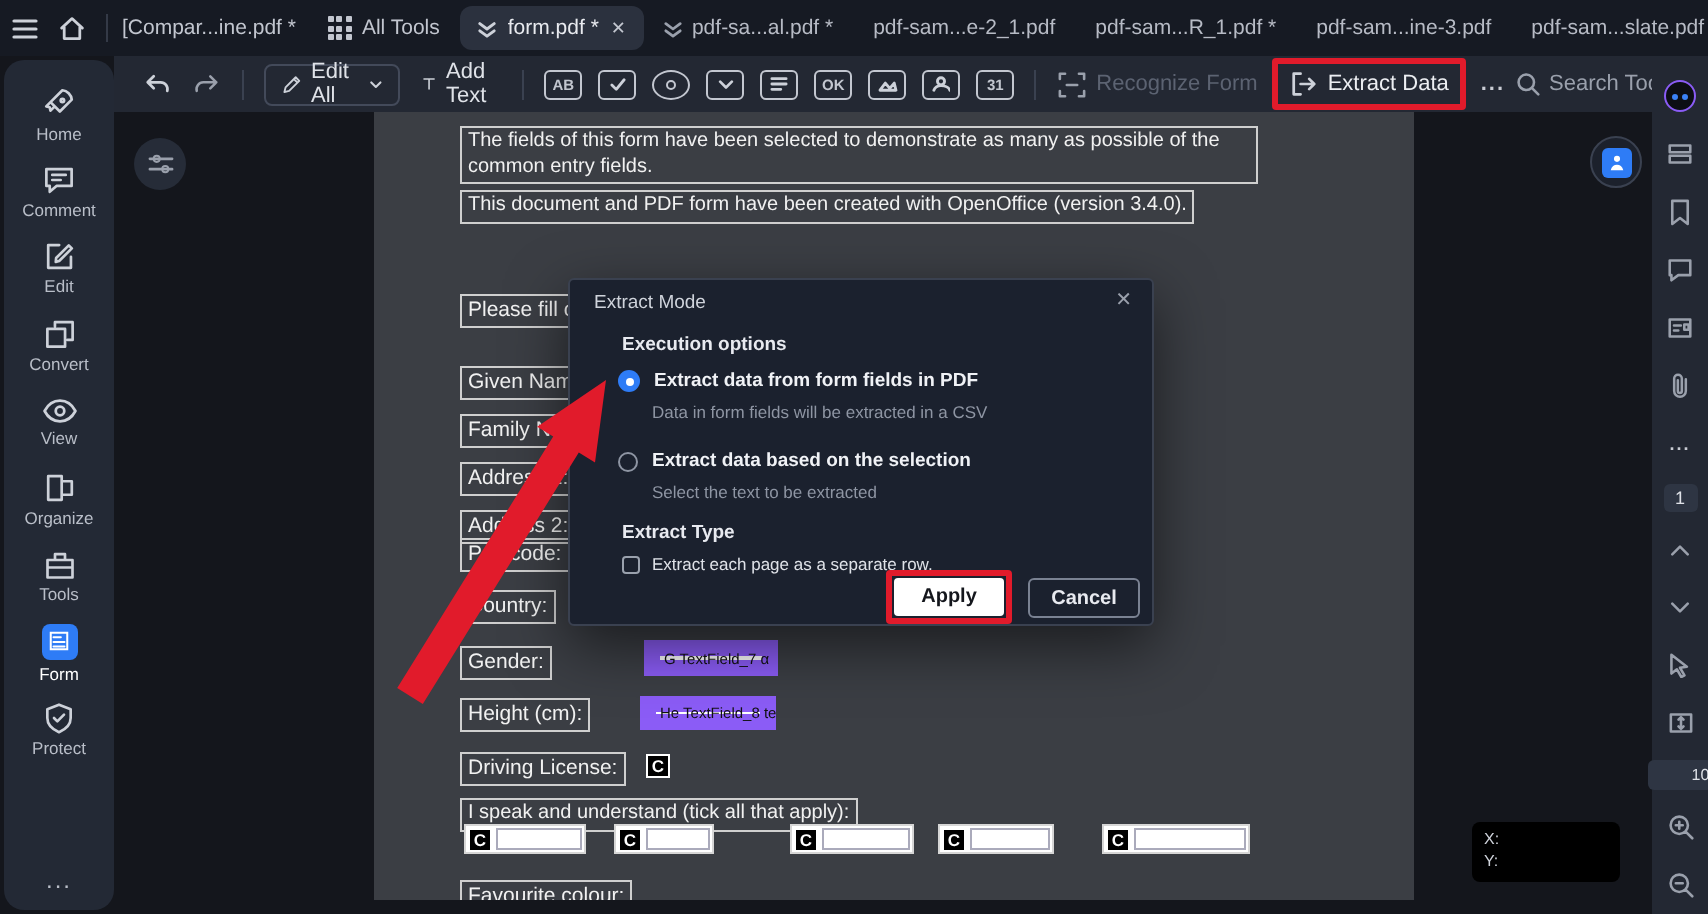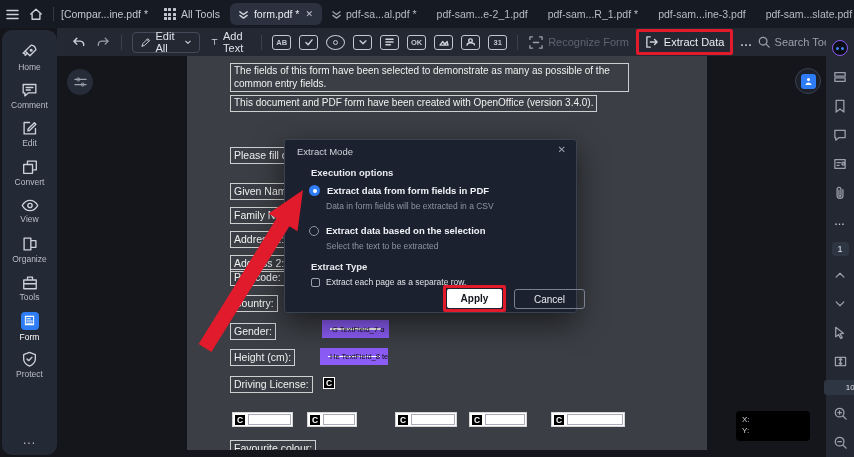--- a/index.html
+++ b/index.html
@@ -126,21 +126,21 @@
   .radio-row { position:absolute; display:flex; align-items:center; gap:7px; }
   .radio-on { width:11px; height:11px; border-radius:50%; background:#2e7cf6; display:flex; align-items:center; justify-content:center; flex:0 0 auto;}
   .radio-on i { width:4px; height:4px; background:#fff; border-radius:50%; }
   .radio-off { width:10px; height:10px; border-radius:50%; border:1.4px solid #8e95a3; flex:0 0 auto;}
   .opt-label { font-size:9.5px; font-weight:bold; color:#f0f2f6; white-space:nowrap; }
   .opt-desc { position:absolute; font-size:8.5px; color:#8e95a3; white-space:nowrap; }
   .dlg-check { position:absolute; display:flex; align-items:center; gap:6px; font-size:8.5px; color:#dfe2e8; }
   .dlg-check .cb { width:9px; height:9px; border:1.2px solid #9aa1ad; border-radius:2px; flex:0 0 auto;}
   .apply-wrap { position:absolute; left:158px; top:145px; border:3px solid #e11b2b; border-radius:2px; padding:1px; }
   .btn-apply { width:55px; height:19px; background:#fff; color:#14161c; font-size:10px; font-weight:bold; display:flex; align-items:center; justify-content:center; border-radius:2px; }
-  .btn-cancel { position:absolute; left:229px; top:149px; width:71px; height:20px; border:1px solid #7a8292; border-radius:3px; color:#e8eaf0; font-size:10px; display:flex; align-items:center; justify-content:center; }
+  .btn-cancel { position:absolute; left:229px; top:149px; width:56px; height:20px; border:1px solid #7a8292; border-radius:3px; color:#e8eaf0; font-size:10px; display:flex; align-items:center; justify-content:center;font-weight:bold; }
 
   
   .arrow-svg { position:absolute; inset:0; z-index:80; pointer-events:none; }
   .coords {
     position:absolute; left:736px; top:411px; width:74px; height:30px;
     background:#000; border-radius:4px; z-index:40; color:#cfd3db;
     font-size:8px; padding:3px 6px; line-height:11px;
   }
 </style>
 </head>
@@ -457,20 +457,21 @@
 
     <div class="pbox" style="left:43px;top:267px;font-size:10.5px">Gender:</div>
     <div class="ffield" style="left:135px;top:264px;width:67px;height:18px">G TextField_7 α</div>
 
     <div class="pbox" style="left:43px;top:293px;font-size:10.5px">Height (cm):</div>
     <div class="ffield" style="left:133px;top:292px;width:68px;height:17px">He TextField_8 te</div>
 
     <div class="pbox" style="left:43px;top:320px;font-size:10.5px">Driving License:</div>
     <div class="cchip" style="position:absolute;left:136px;top:321px">C</div>
 
+    <div class="pbox" style="left:43px;top:343px;font-size:10px">I speak and understand (tick all that apply):</div>
 
     <div class="ckgroup" style="left:45px;top:356px;width:61px">
       <span class="cchip">C</span>
         <span class="inner"></span>
     </div>
     <div class="ckgroup" style="left:120px;top:356px;width:50px">
       <span class="cchip">C</span>
         <span class="inner"></span>
     </div>
     <div class="ckgroup" style="left:208px;top:356px;width:62px">

